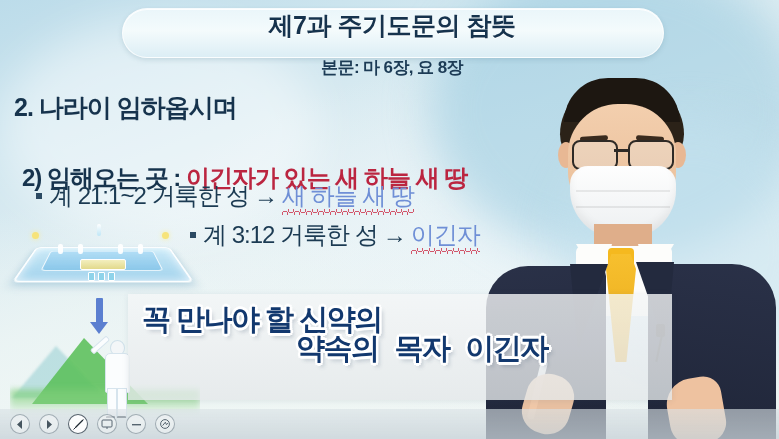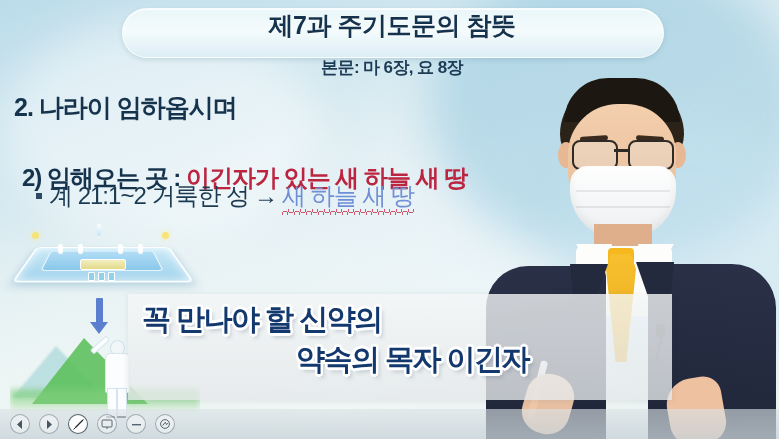--- a/index.html
+++ b/index.html
@@ -182,21 +182,21 @@
   }
   .cap-line{
     position:absolute;white-space:nowrap;font-weight:bold;letter-spacing:-1.5px;
     color:#12386e;font-size:29px;
     text-shadow:
       2.6px 0 0 #fff,-2.6px 0 0 #fff,0 2.6px 0 #fff,0 -2.6px 0 #fff,
       1.9px 1.9px 0 #fff,-1.9px 1.9px 0 #fff,1.9px -1.9px 0 #fff,-1.9px -1.9px 0 #fff,
       3px 4px 4px rgba(40,60,90,.30);
   }
   .cap-line.c1{left:142px;top:300px;}
-  .cap-line.c2{left:296px;top:340px;}
+  .cap-line.c2{left:296px;top:329px;font-family:Liberation Mono, monospace;}
 
   
   .toolbar{
     position:absolute;left:0;bottom:0;width:779px;height:30px;
     background:linear-gradient(180deg,rgba(218,226,230,.62),rgba(200,210,216,.78));
     display:flex;align-items:center;gap:9px;padding-left:10px;box-sizing:border-box;
   }
   .tb-btn{
     width:20px;height:20px;border-radius:50%;
     border:1px solid rgba(70,90,105,.45);
@@ -257,20 +257,23 @@
   <div class="line-main">2. 나라이 임하옵시며</div>
 
   <div class="line-sub">
     <span>2) 임해오는 곳 : </span><span class="hl">이긴자가 있는 새 하늘 새 땅</span>
   </div>
 
   <div class="bullet-row r1">
     <span class="sq"></span><span>계 21:1~2 거룩한 성</span><span class="arrow">→</span><span class="wavy">새 하늘 새 땅</span>
   </div>
 
+  <div class="bullet-row r2">
+    <span class="sq"></span><span>계 3:12 거룩한 성</span><span class="arrow">→</span><span class="wavy">이긴자</span>
+  </div>
 
   <div class="illus">
     <div class="city">
       <div class="plate"></div>
       <div class="inner"></div>
       <div class="pillar p1"></div>
       <div class="pillar p2"></div>
       <div class="pillar p3"></div>
       <div class="pillar p4"></div>
       <div class="spire"></div>

